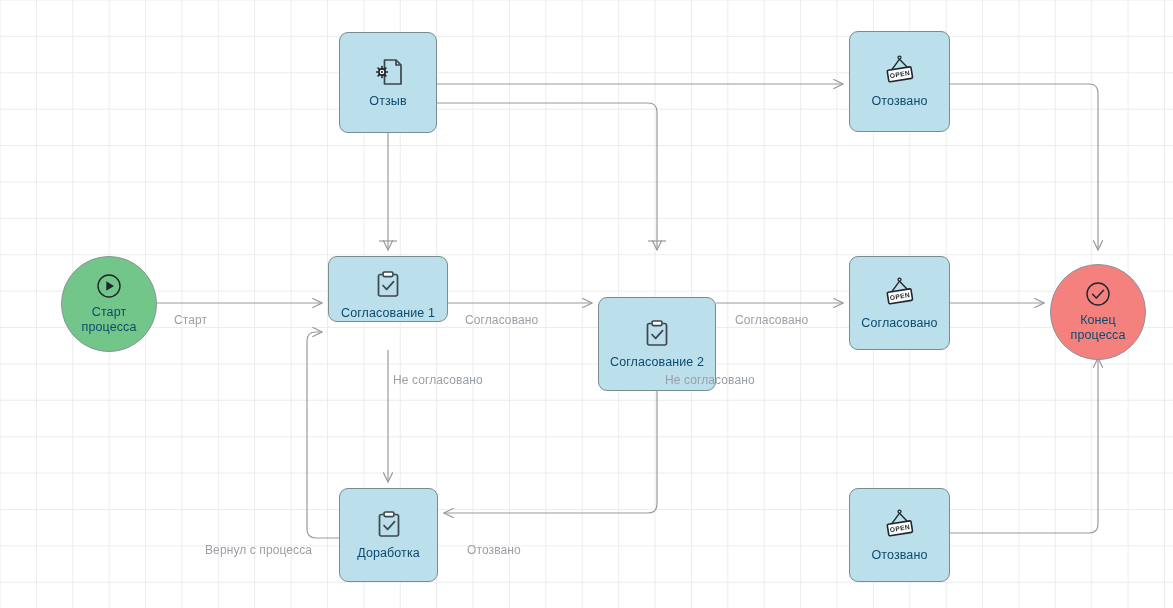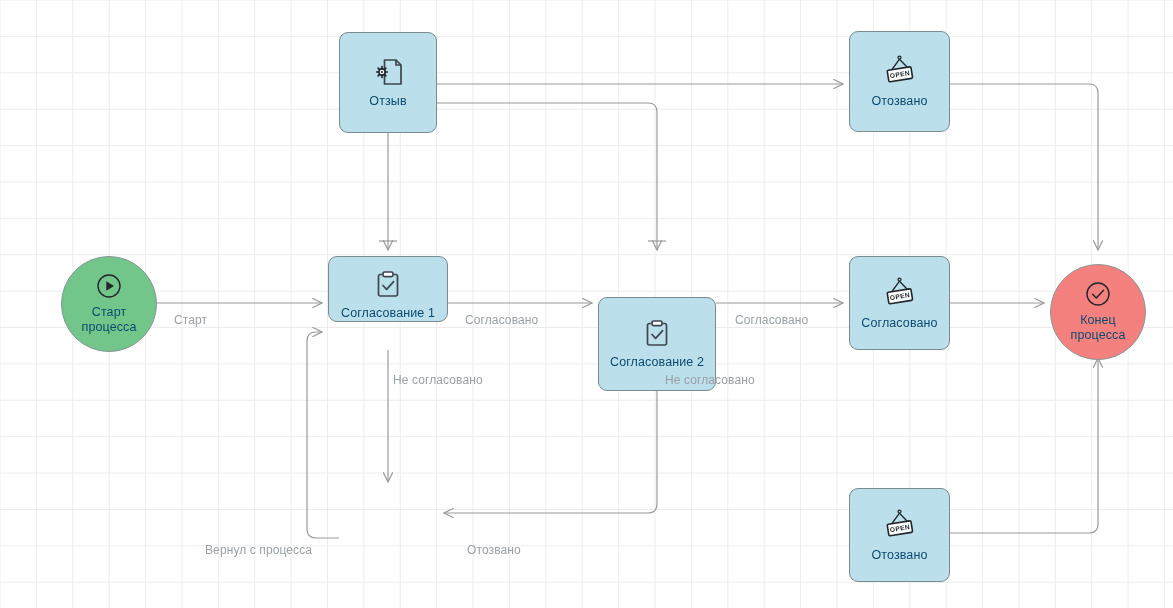--- a/index.html
+++ b/index.html
@@ -191,20 +191,30 @@
         <path d="M19.5 5.2 L10.5 17.5 M19.5 5.2 L29.2 15.2" fill="none" stroke="#20262b" stroke-width="1.3"></path>
         <g transform="rotate(-9 20 21)">
           <rect x="8" y="14.5" width="24" height="11.6" rx="1.2" fill="#ffffff" stroke="#20262b" stroke-width="1.6"></rect>
           <text x="20" y="22.6" font-family="'Liberation Sans',sans-serif" font-size="6.6" font-weight="bold" fill="#20262b" text-anchor="middle" letter-spacing="0.4">OPEN</text>
         </g>
       </svg>
     </span>
     <span class="node-label">Согласовано</span>
   </div>
 
+  <div class="node task" style="left:339px; top:488px; width:99px; height:94px;">
+    <span class="node-icon">
+      <svg width="26" height="30" viewBox="0 0 26 30">
+        <path d="M7 4.5 H5.2 A1.7 1.7 0 0 0 3.5 6.2 V24.3 A1.7 1.7 0 0 0 5.2 26 H20.8 A1.7 1.7 0 0 0 22.5 24.3 V6.2 A1.7 1.7 0 0 0 20.8 4.5 H19" fill="none" stroke="#3c464d" stroke-width="1.7"></path>
+        <rect x="8" y="2" width="10" height="4.6" rx="1.6" fill="#ffffff" stroke="#3c464d" stroke-width="1.7"></rect>
+        <path d="M8 15.5 L11.6 19.4 L18.6 11.6" fill="none" stroke="#3c464d" stroke-width="1.7" stroke-linecap="round" stroke-linejoin="round"></path>
+      </svg>
+    </span>
+    <span class="node-label">Доработка</span>
+  </div>
 
   <div class="node task" style="left:849px; top:488px; width:101px; height:94px;">
     <span class="node-icon">
       <svg width="40" height="34" viewBox="0 0 40 34">
         <circle cx="19.5" cy="3.6" r="1.5" fill="none" stroke="#20262b" stroke-width="1.3"></circle>
         <path d="M19.5 5.2 L10.5 17.5 M19.5 5.2 L29.2 15.2" fill="none" stroke="#20262b" stroke-width="1.3"></path>
         <g transform="rotate(-9 20 21)">
           <rect x="8" y="14.5" width="24" height="11.6" rx="1.2" fill="#ffffff" stroke="#20262b" stroke-width="1.6"></rect>
           <text x="20" y="22.6" font-family="'Liberation Sans',sans-serif" font-size="6.6" font-weight="bold" fill="#20262b" text-anchor="middle" letter-spacing="0.4">OPEN</text>
         </g>

